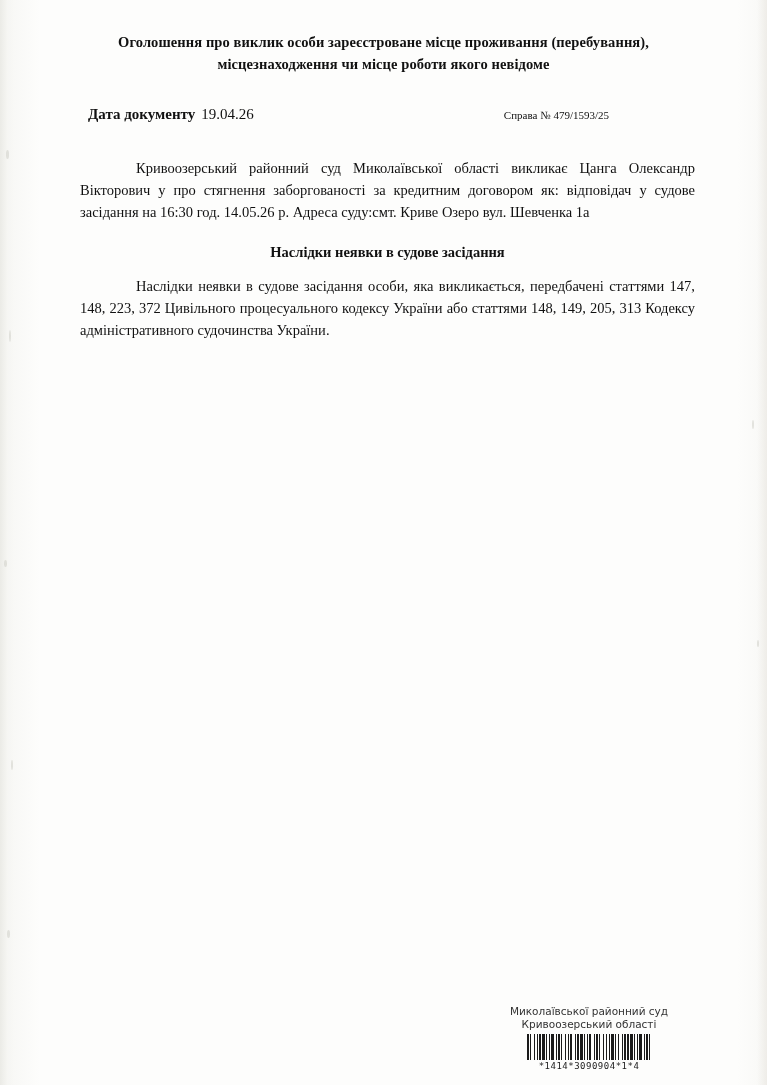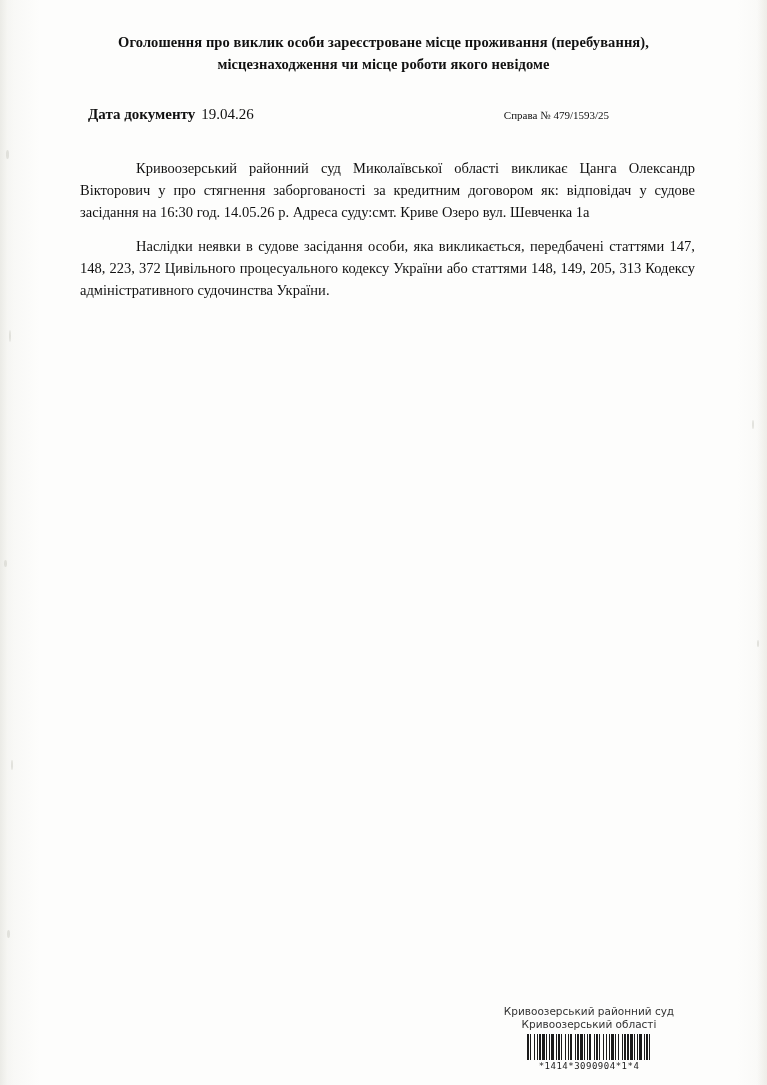--- a/index.html
+++ b/index.html
@@ -170,30 +170,31 @@
     <div class="meta-row">
       <div class="meta-date">
         <span>Дата документу</span><span class="date-value">19.04.26</span>
       </div>
       <div class="meta-case">Справа № 479/1593/25</div>
     </div>
 
     <div class="body-block">
       <p class="indent">Кривоозерський районний суд Миколаївської області викликає Цанга Олександр Вікторович у про стягнення заборгованості за кредитним договором   як: відповідач у судове засідання на  16:30 год. 14.05.26 р. Адреса суду:смт. Криве Озеро вул. Шевченка 1а</p>
 
+      <h2 class="section-heading">Наслідки неявки в судове засідання</h2>
 
       <div class="consequences">
         <p class="indent">Наслідки неявки в судове засідання особи, яка викликається, передбачені статтями 147, 148, 223, 372 Цивільного процесуального кодексу України або статтями 148, 149, 205, 313 Кодексу адміністративного судочинства України.</p>
       </div>
     </div>
   </div>
 
   <div class="footer-stamp">
     <div class="footer-court">
-      <div>Кривоозерський районний суд</div>
+      <div>Миколаївської районний суд</div>
       <div>Кривоозерський області</div>
     </div>
     <div class="barcode" id="barcode">
         <i style="width: 2px; background: rgb(26, 26, 26);"></i>
         <i style="width: 1px; background: transparent;"></i>
         <i style="width: 1px; background: rgb(26, 26, 26);"></i>
         <i style="width: 3px; background: transparent;"></i>
         <i style="width: 1px; background: rgb(26, 26, 26);"></i>
         <i style="width: 2px; background: transparent;"></i>
         <i style="width: 1px; background: rgb(26, 26, 26);"></i>

